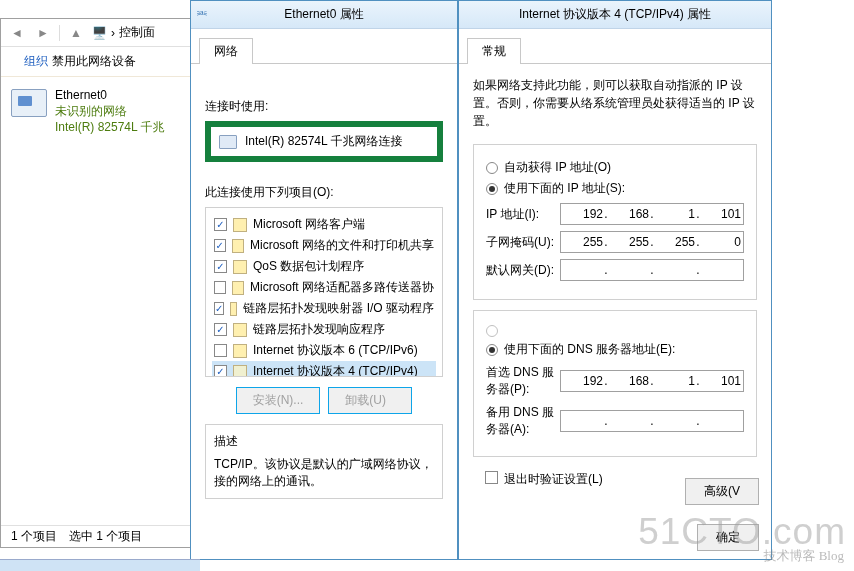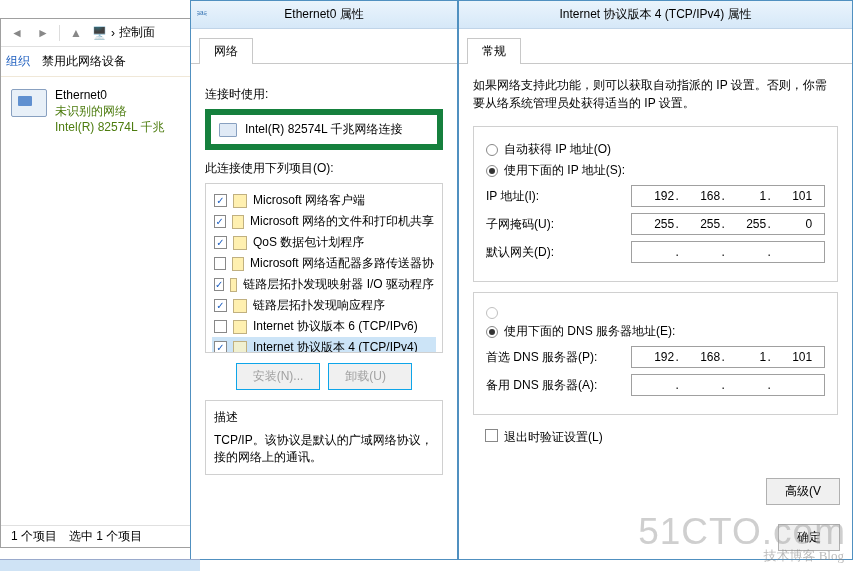--- a/index.html
+++ b/index.html
@@ -2,37 +2,37 @@
 <html><head>
   <meta charset="utf-8">
   <style>
     *{margin:0;padding:0;box-sizing:border-box;font-family:"Microsoft YaHei",Tahoma,sans-serif;font-size:12px}
     body{background:#fff;width:854px;height:571px;overflow:hidden;position:relative}
     .bgwin{position:absolute;left:0;top:18px;width:200px;height:530px;background:#fff;border:1px solid #a0a0a0}
     .bgwin-top{display:flex;align-items:center;padding:3px 6px;gap:6px;border-bottom:1px solid #e0e0e0;height:28px}
     .nav-arrow{width:20px;height:20px;display:flex;align-items:center;justify-content:center;color:#888}
     .nav-sep{width:1px;height:16px;background:#ddd}
     .bgwin-path{display:flex;align-items:center;gap:4px}
-    .bgwin-row{display:flex;align-items:center;gap:12px;padding:6px 5px;border-bottom:1px solid #f0e8d8;background:#fff}
+    .bgwin-row{display:flex;align-items:center;gap:4px;padding:6px 23px;border-bottom:1px solid #f0e8d8;background:#fff}
     .bgwin-row .lnk{color:#2060c0}
     .adapter{display:flex;gap:8px;padding:10px}
     .adapter-icon{width:36px;height:28px;background:#e8f0f8;border:1px solid #88a0c0;border-radius:2px;position:relative;margin-top:2px}
     .adapter-icon::after{content:"";position:absolute;left:6px;top:6px;width:14px;height:10px;background:#6090d0;border-radius:1px}
     .adapter-txt div{line-height:16px}
     .adapter-sub{color:#4d7c0f}
     .bgwin-foot{position:absolute;bottom:0;left:0;right:0;height:22px;border-top:1px solid #e0e0e0;display:flex;align-items:center;gap:12px;padding:0 10px}
     .dialog{position:absolute;background:#fff;border:1px solid #5090c0}
     .dlg1{left:190px;top:0;width:268px;height:560px}
-    .dlg2{left:458px;top:0;width:395px;height:560px}
+    .dlg2{left:458px;top:0;width:314px;height:560px}
     .titlebar{background:linear-gradient(#eaf4fc,#d6e8f8);border-bottom:1px solid #c0d4e8;height:28px;display:flex;align-items:center;justify-content:center;position:relative}
     .titlebar .ticon{position:absolute;left:6px;color:#3070b0}
     .tabrow{display:flex;padding:8px 8px 0 8px;border-bottom:1px solid #c8c8c8;gap:2px}
     .tab{border:1px solid #c8c8c8;border-bottom:none;padding:4px 14px;background:#fff;position:relative;top:1px}
     .body{padding:12px 14px}
-    .lbl{margin:10px 0 6px 0}
+    .lbl{margin:22px 0 6px 0}
     .adapter-box{border:6px solid #15803d;padding:6px 8px;display:flex;align-items:center;gap:8px;margin-bottom:10px}
     .card-icon{width:18px;height:14px;background:#e0eaf6;border:1px solid #88a0c0;border-radius:1px;display:inline-block}
     .grp{border:1px solid #d0d0d0;padding:6px;height:170px;overflow:hidden}
     .grp .item{display:flex;align-items:center;gap:6px;padding:2px 2px;white-space:nowrap}
     .cb{width:13px;height:13px;border:1px solid #888;display:inline-flex;align-items:center;justify-content:center;font-size:10px;color:#2060c0;background:#fff}
     .cb.checked::after{content:"✓"}
     .proto-icon{width:14px;height:14px;background:#f0f0d0;border:1px solid #c0b080;display:inline-block}
     .proto-icon.y{background:#fff0b0}
     .sel{background:#cce4f7}
     .btnrow{display:flex;gap:8px;justify-content:center;margin:10px 0}

